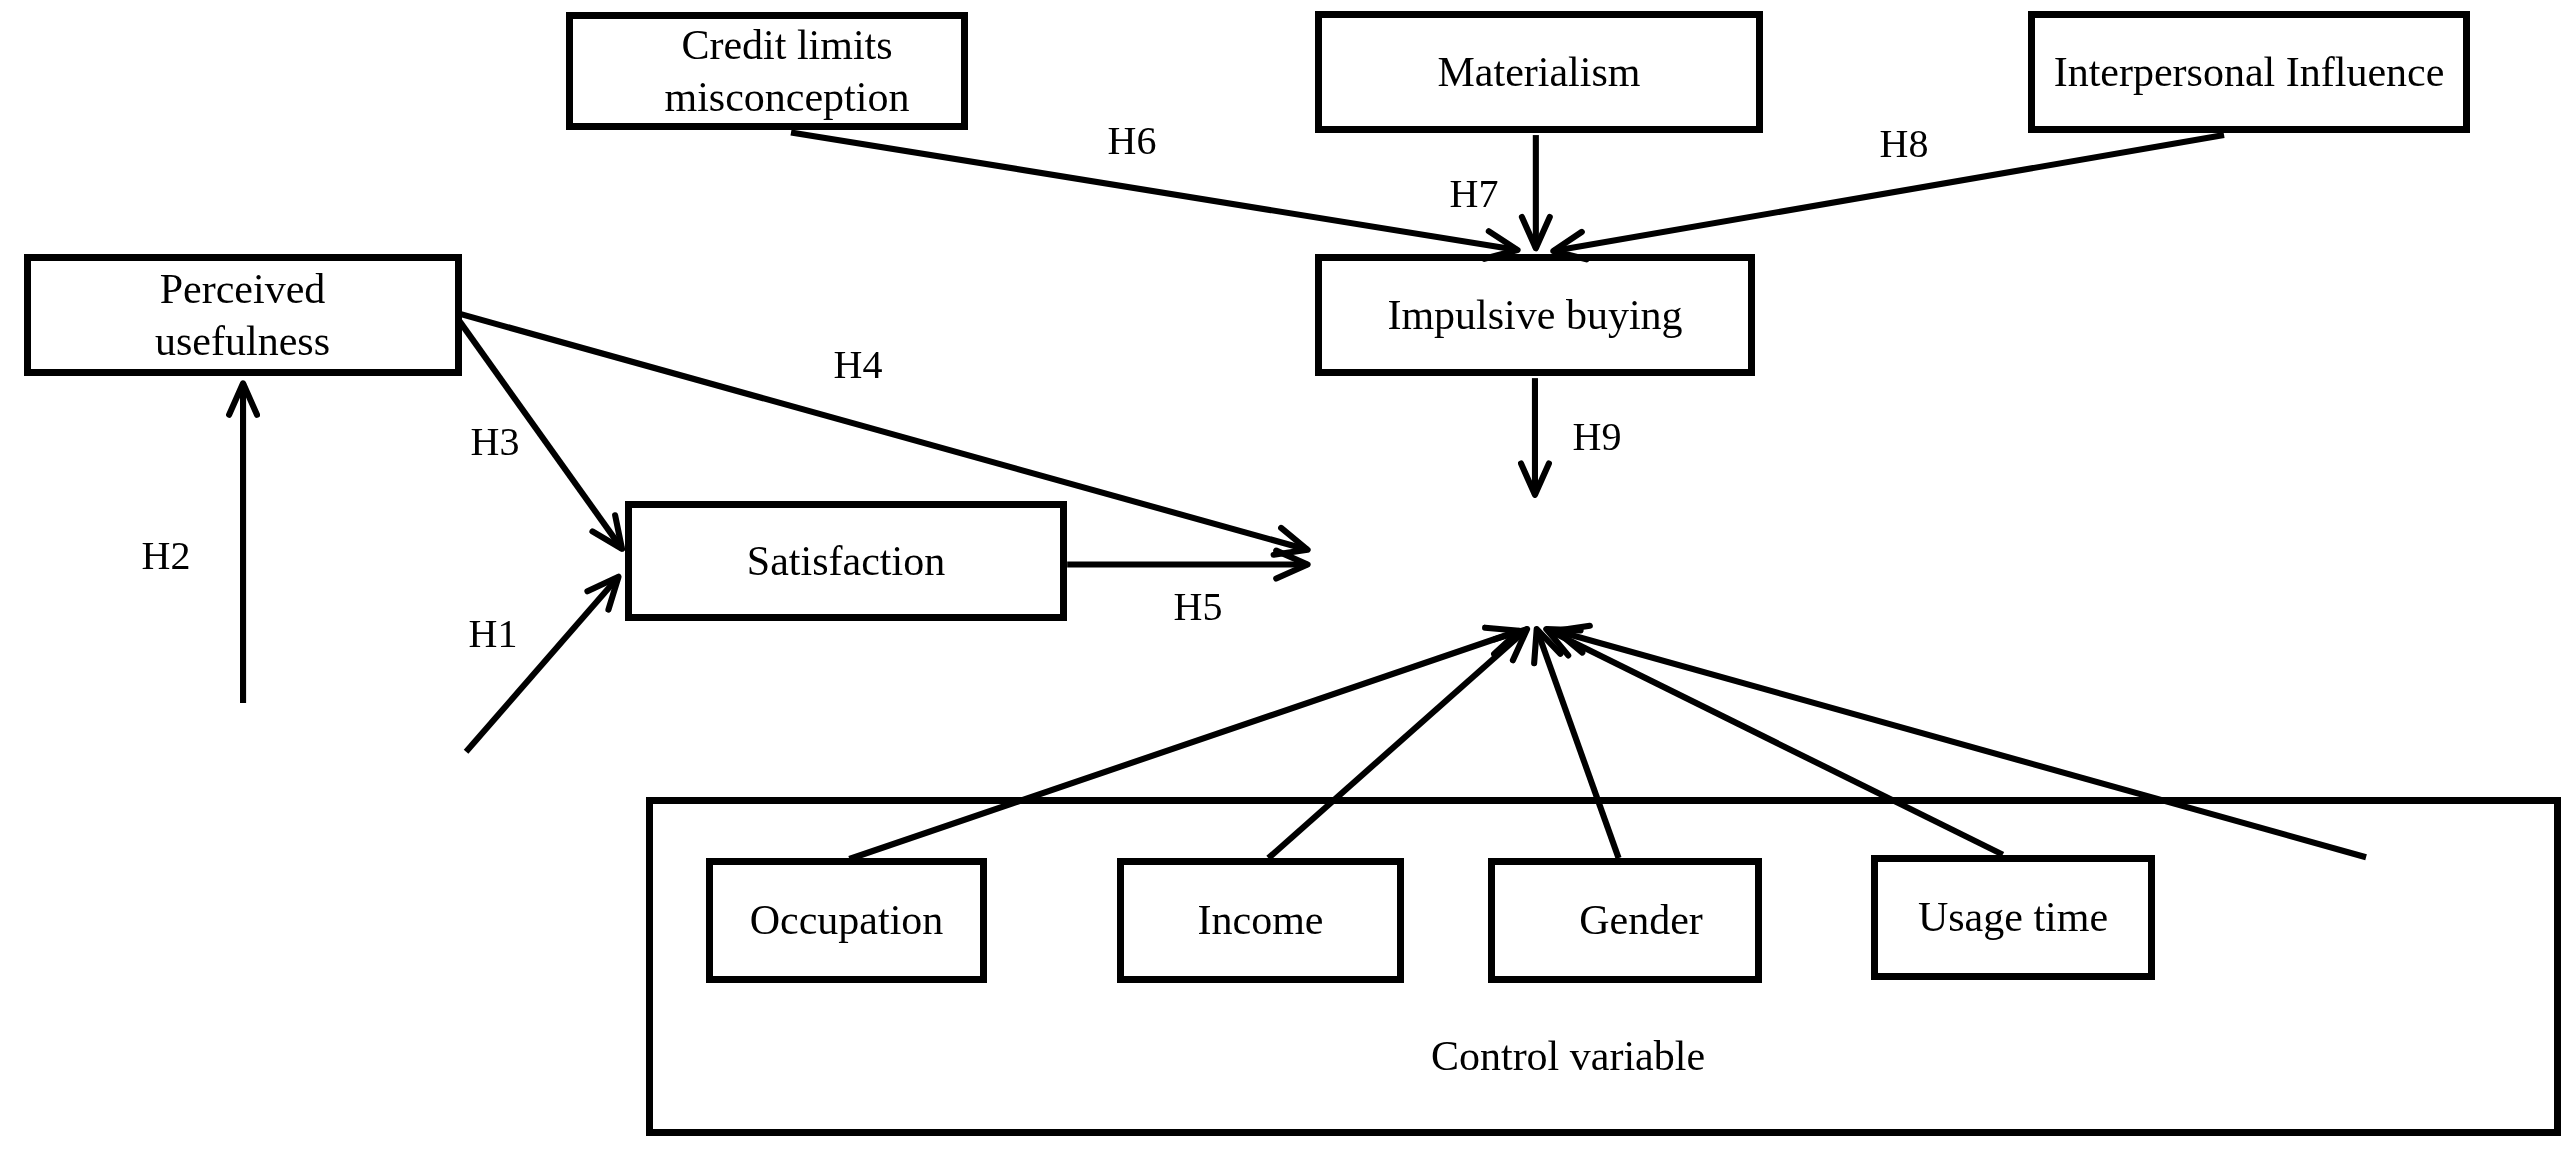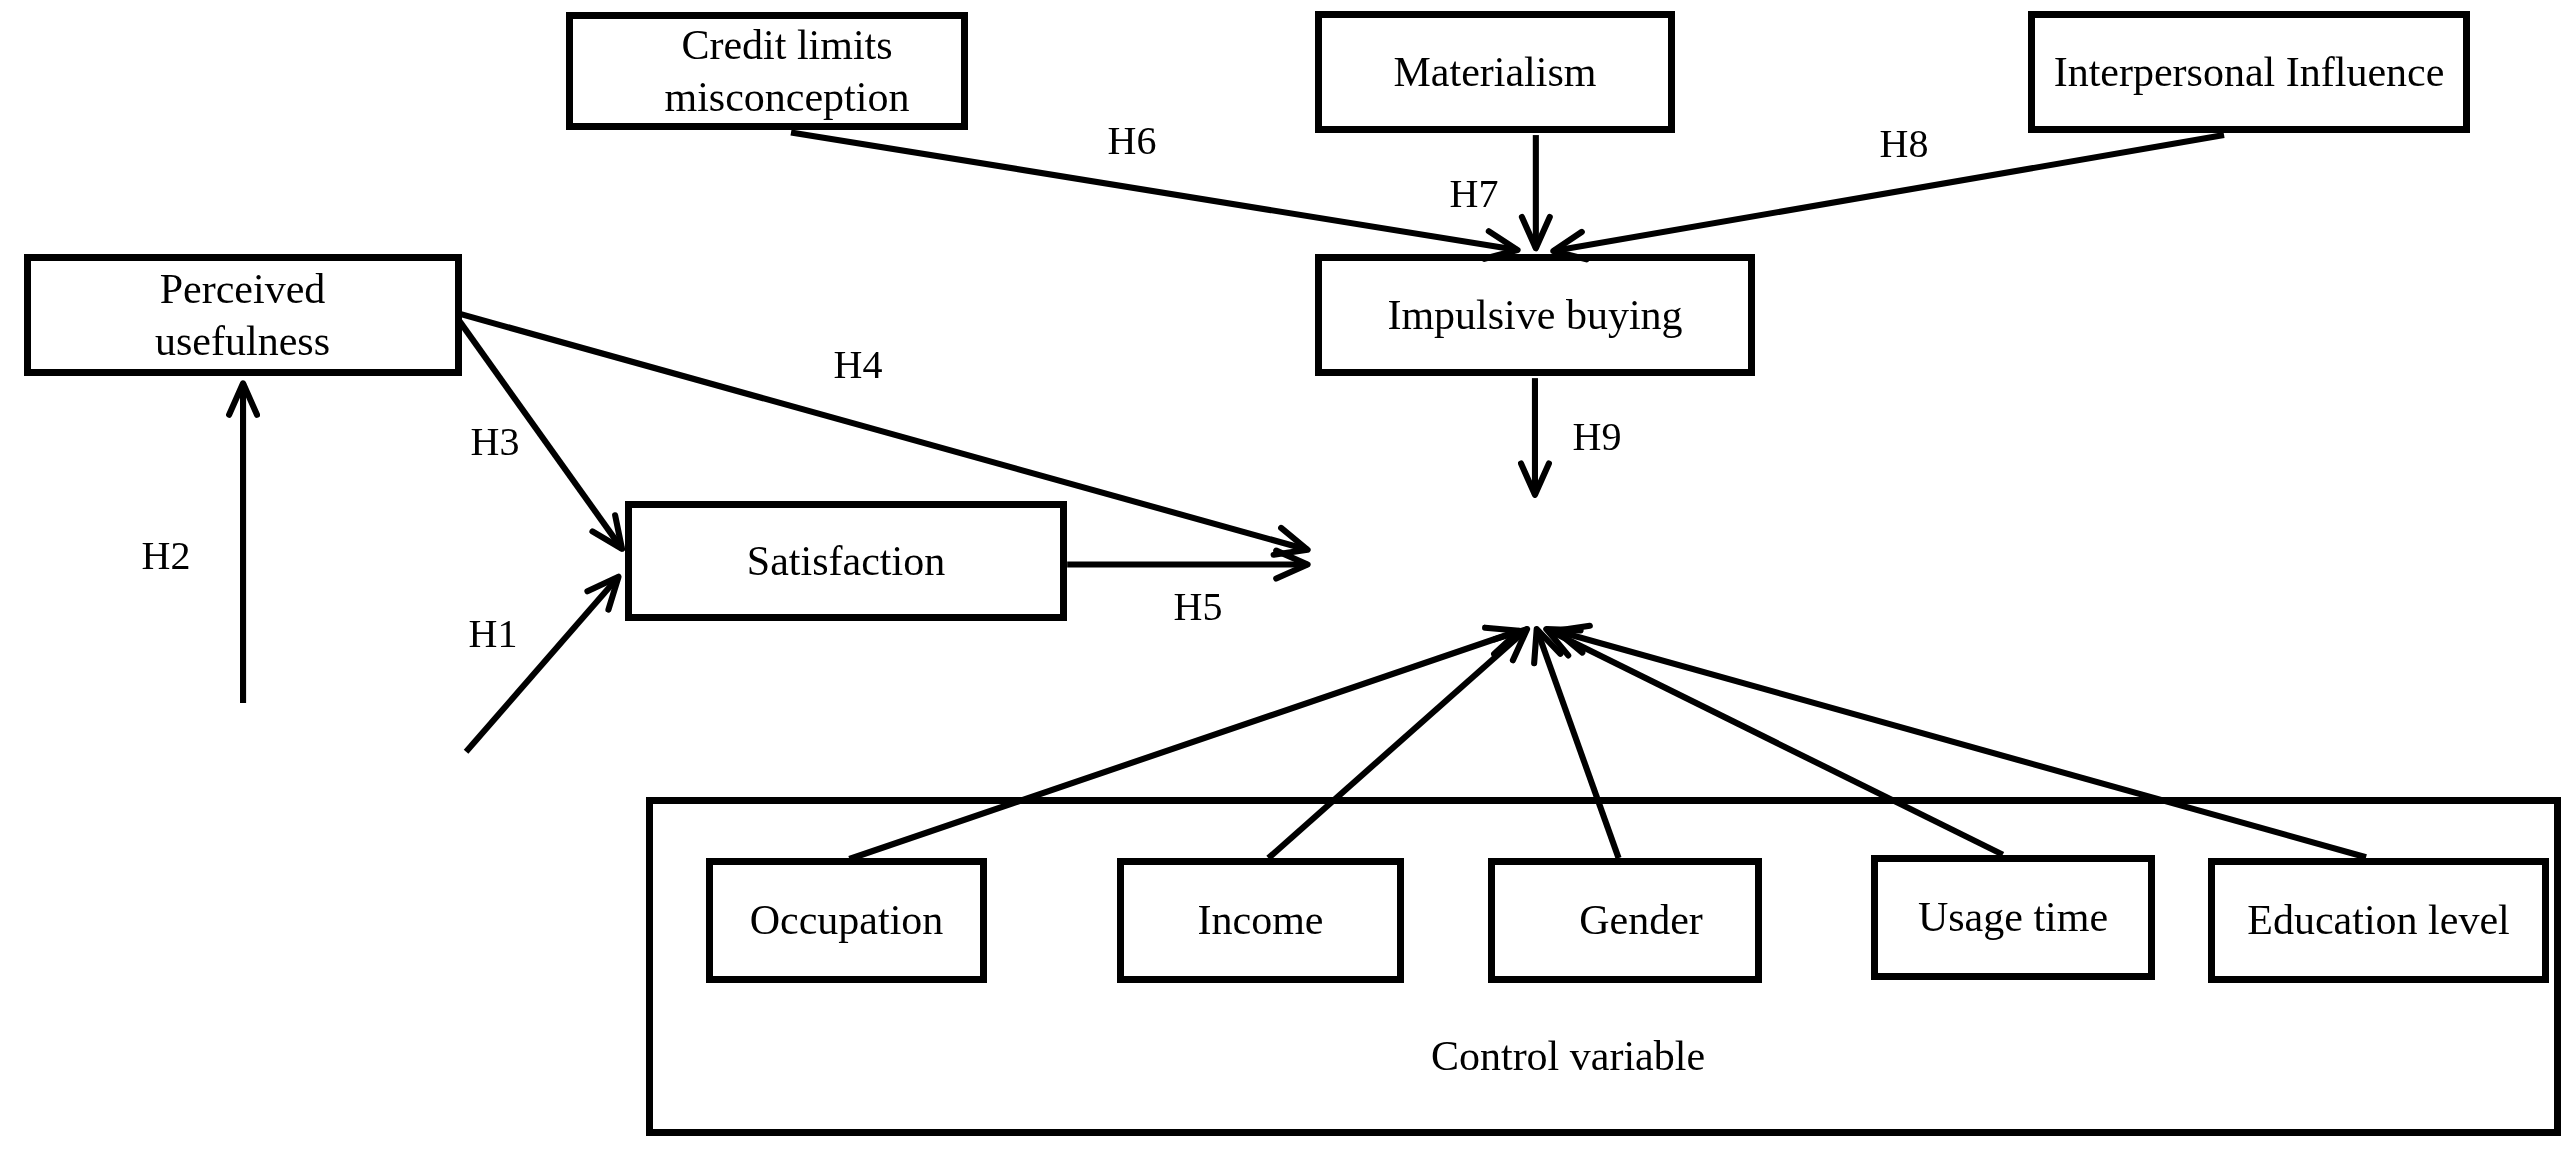--- a/index.html
+++ b/index.html
@@ -62,31 +62,30 @@
       <line x1="975" y1="986" x2="1744" y2="724" stroke="#000000" stroke-width="7" marker-end="url(#arrow)"></line>
       <line x1="1456" y1="985" x2="1753" y2="722" stroke="#000000" stroke-width="7" marker-end="url(#arrow)"></line>
       <line x1="1858" y1="985" x2="1764" y2="722" stroke="#000000" stroke-width="7" marker-end="url(#arrow)"></line>
       <line x1="2299" y1="981" x2="1775" y2="722" stroke="#000000" stroke-width="7" marker-end="url(#arrow)"></line>
       <line x1="2716" y1="984" x2="1786" y2="724" stroke="#000000" stroke-width="7" marker-end="url(#arrow)"></line>
     </svg>
 <div class="container-box" style="left: 646px; top: 797px; width: 1915px; height: 339px;"></div>
     <div class="float-label" style="left: 1568px; top: 1056px;">Control variable</div>
     <div class="node" style="left: 566px; top: 12.2px; width: 402px; height: 118px; padding-left: 40px;">Credit limits
 misconception</div>
-    <div class="node" style="left: 1315px; top: 11.3px; width: 360px; height: 122px;">Materialism</div>
+    <div class="node" style="left: 1315px; top: 11.3px; width: 448px; height: 122px;">Materialism</div>
     <div class="node" style="left: 2028px; top: 11.3px; width: 442px; height: 122px;">Interpersonal Influence</div>
     <div class="node" style="left: 23.5px; top: 254px; width: 438px; height: 122px;">Perceived
 usefulness</div>
     <div class="node" style="left: 1315px; top: 254px; width: 440px; height: 122px;">Impulsive buying</div>
     <div class="node" style="left: 625px; top: 501px; width: 442px; height: 120px;">Satisfaction</div>
     <div class="node" style="left: 706px; top: 858px; width: 281px; height: 125px;">Occupation</div>
     <div class="node" style="left: 1117px; top: 858px; width: 287px; height: 125px;">Income</div>
     <div class="node" style="left: 1488px; top: 858px; width: 274px; height: 125px; padding-left: 32px;">Gender</div>
     <div class="node" style="left: 1871px; top: 855px; width: 284px; height: 125px;">Usage time</div>
-    <div class="node" style="left: 2208px; top: 858px; width: 341px; height: 125px;">Education level</div>
     <div class="edge-label" style="left: 493px; top: 633px;">H1</div>
     <div class="edge-label" style="left: 166px; top: 555px;">H2</div>
     <div class="edge-label" style="left: 495px; top: 441px;">H3</div>
     <div class="edge-label" style="left: 858px; top: 364px;">H4</div>
     <div class="edge-label" style="left: 1198px; top: 606px;">H5</div>
     <div class="edge-label" style="left: 1132px; top: 140px;">H6</div>
     <div class="edge-label" style="left: 1474px; top: 193px;">H7</div>
     <div class="edge-label" style="left: 1904px; top: 143px;">H8</div>
     <div class="edge-label" style="left: 1597px; top: 436px;">H9</div>
   </div>

